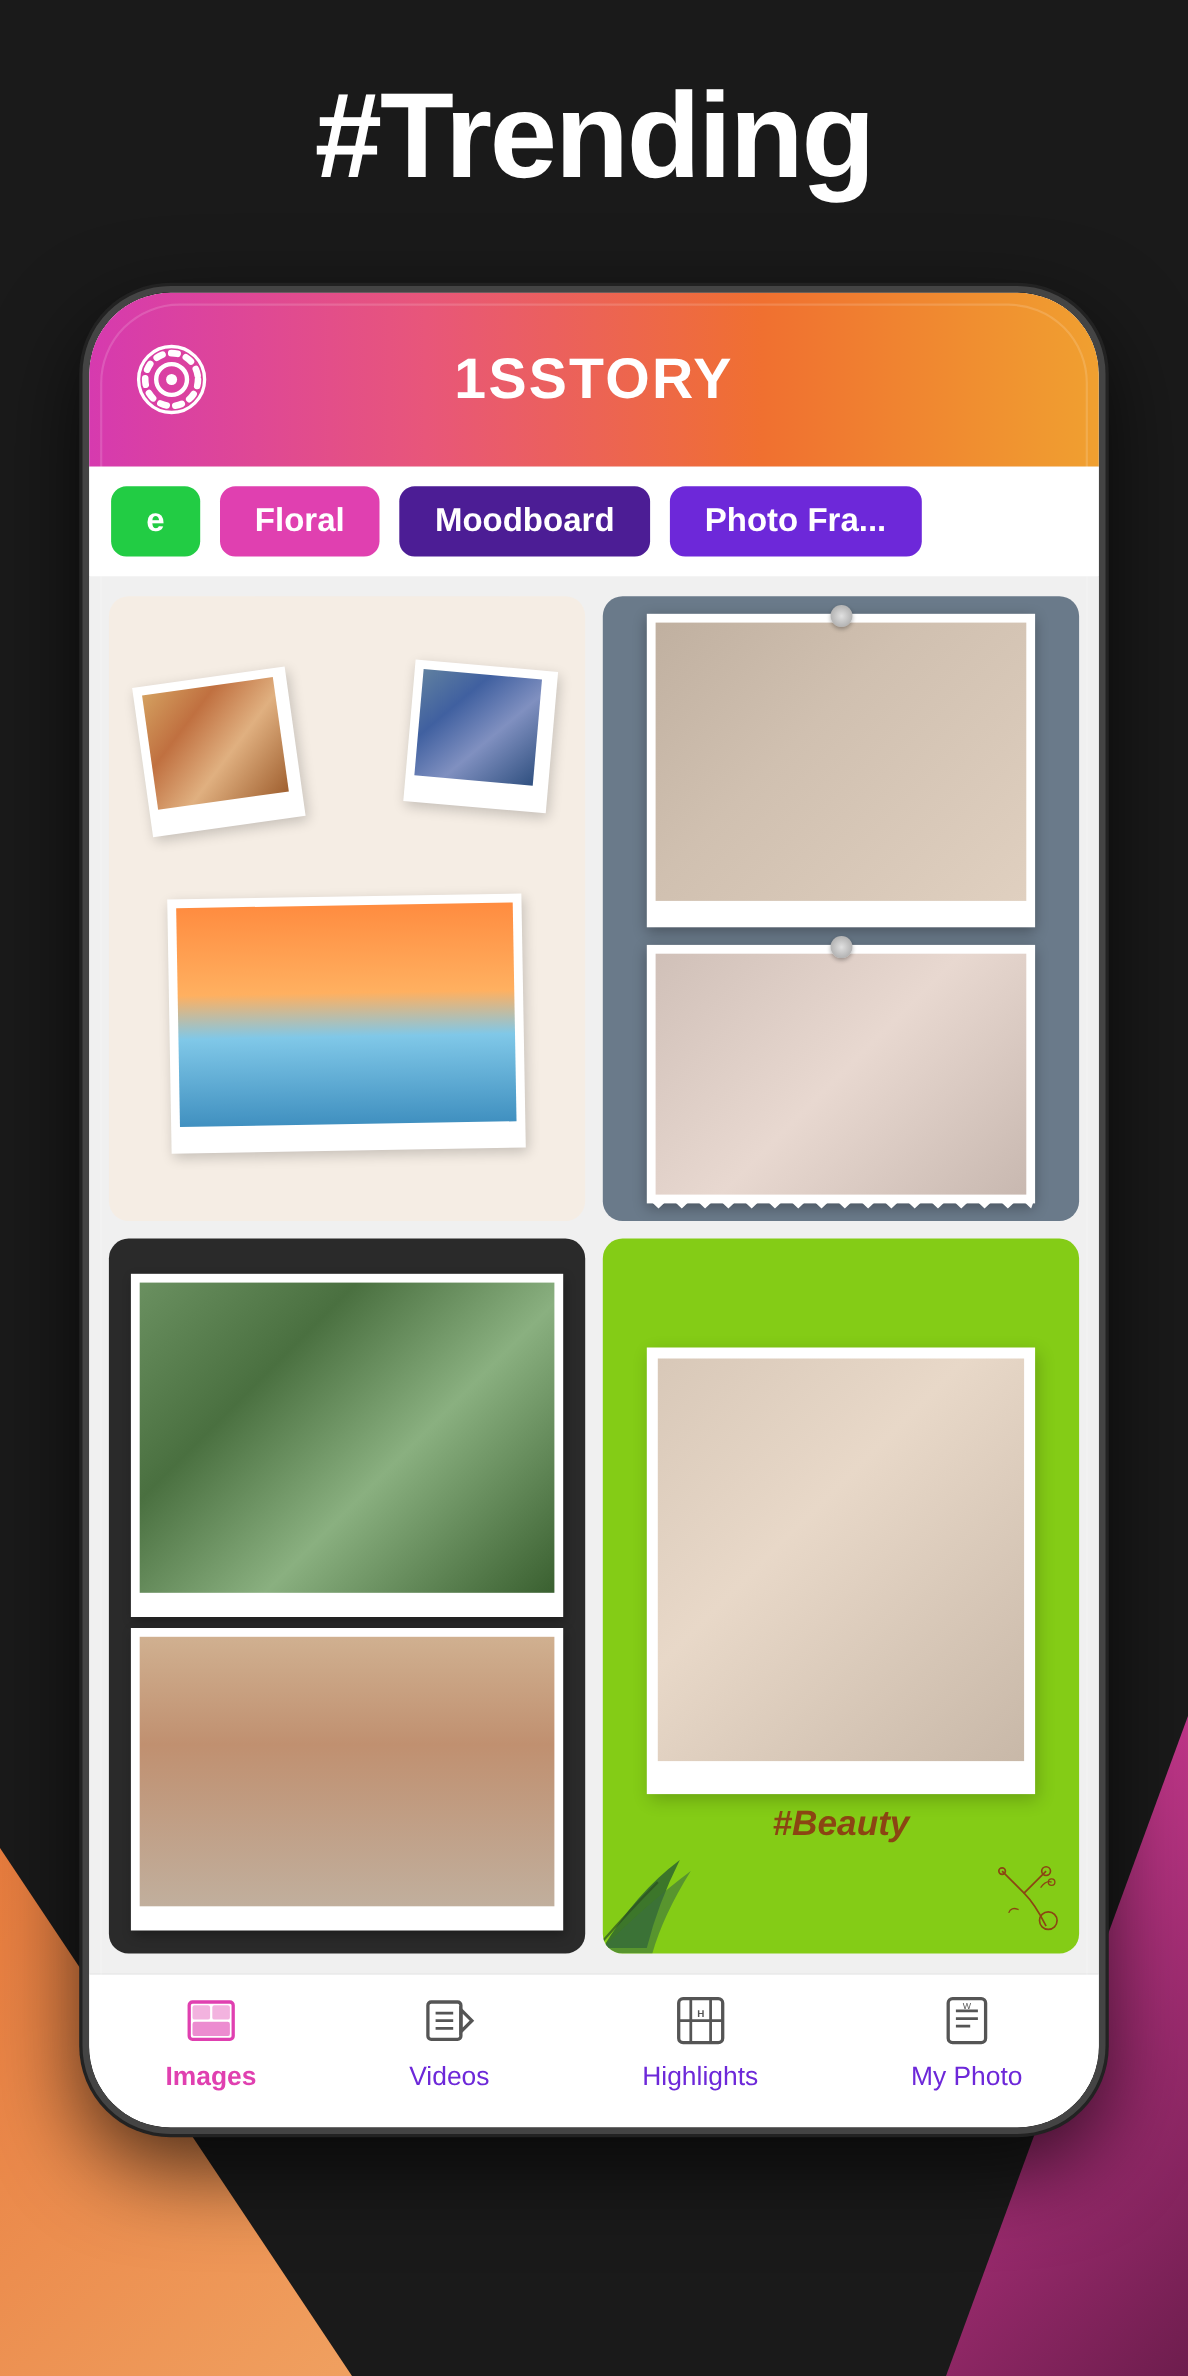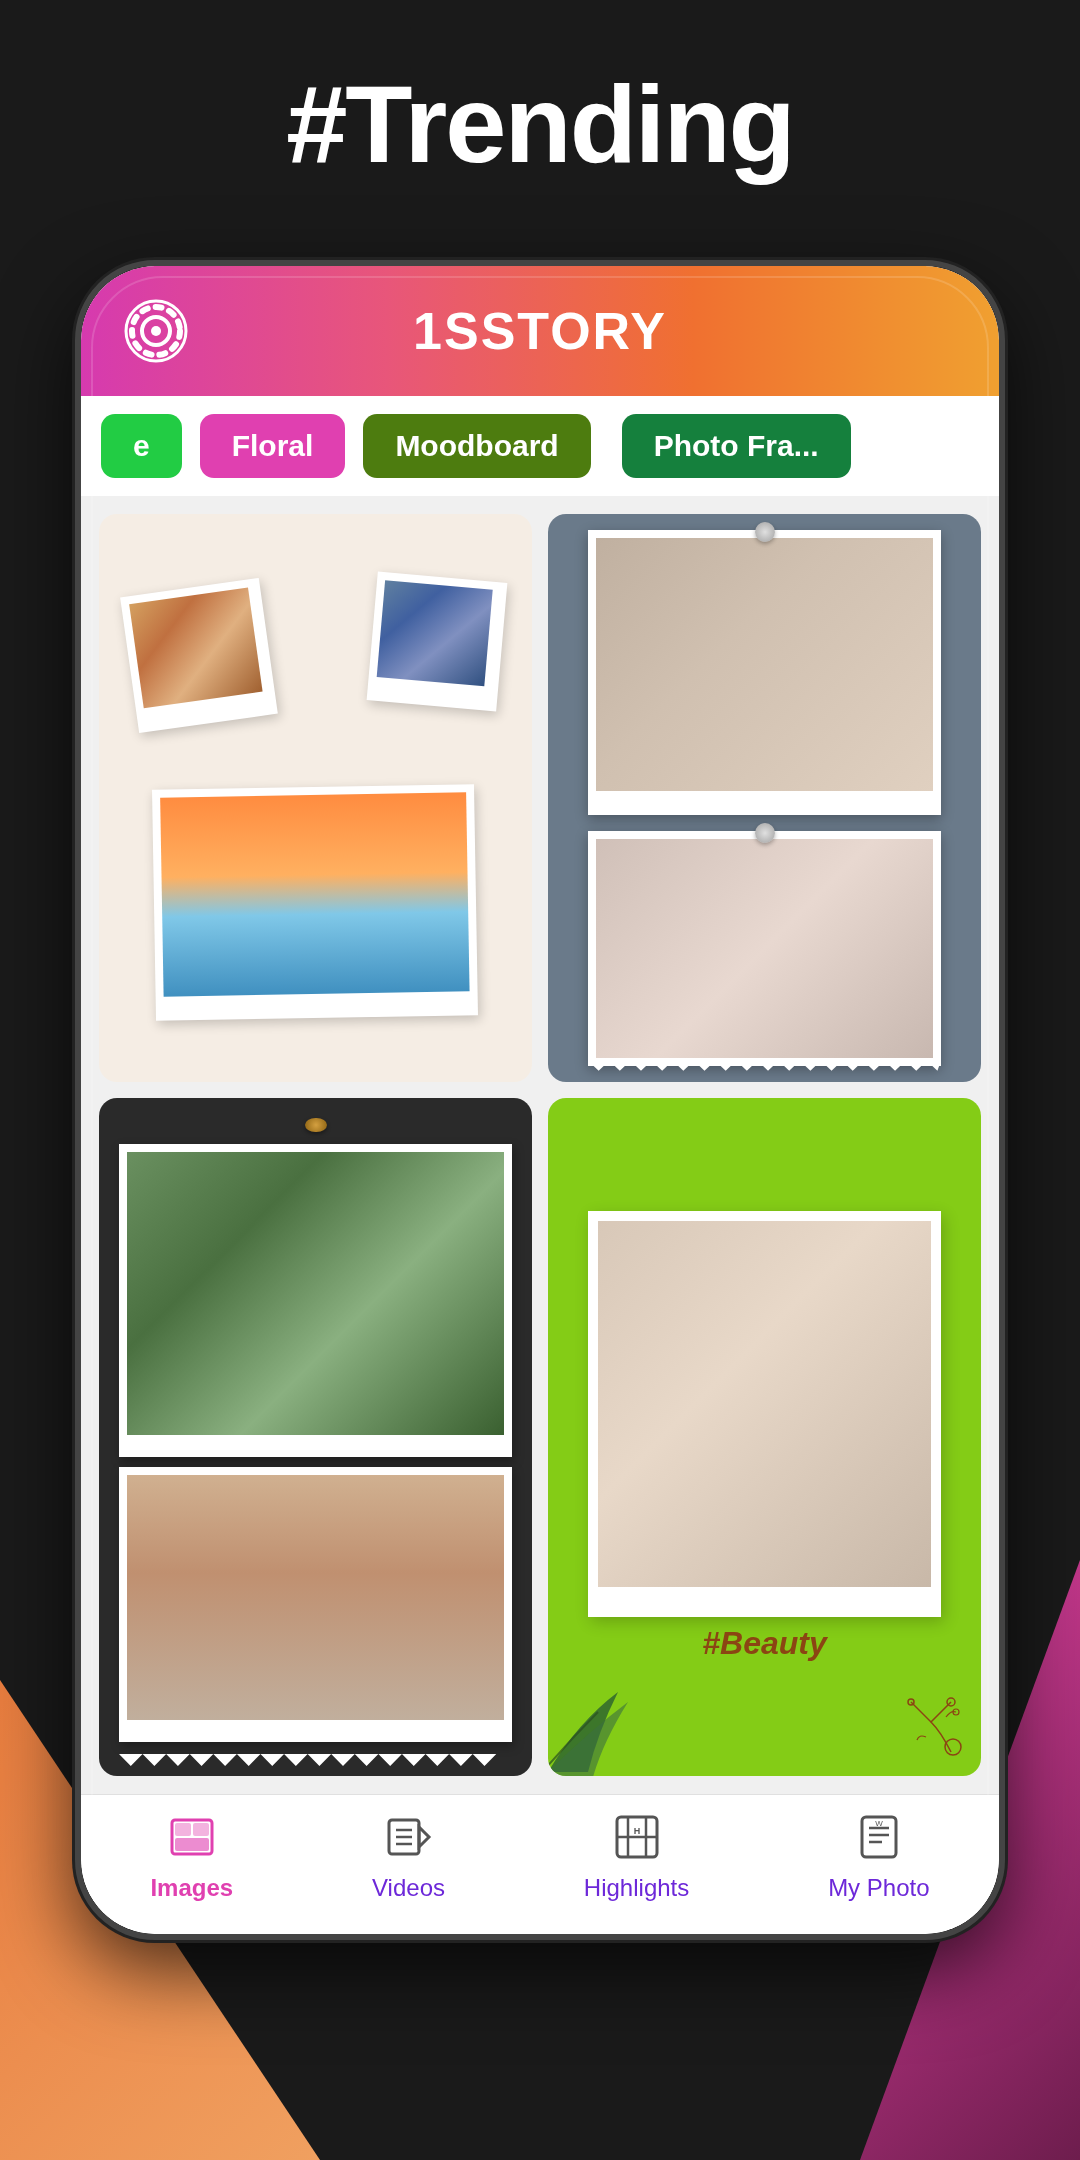--- a/index.html
+++ b/index.html
@@ -105,21 +105,21 @@
       bottom: 0;
       background: #f5f5f5;
       border-radius: 74px;
       overflow: hidden;
       display: flex;
       flex-direction: column;
     }
 
     
     .app-header {
-      height: 130px;
+      height: 158px;
       background: linear-gradient(to right, #d63aaf, #e8567a, #f07030, #f0a030);
       display: flex;
       align-items: center;
       justify-content: center;
       position: relative;
       flex-shrink: 0;
       border-radius: 74px 74px 0 0;
     }
     .app-header-logo {
       position: absolute;
@@ -153,22 +153,22 @@
       align-items: center;
       justify-content: center;
       font-size: 30px;
       font-weight: 600;
       color: white;
       white-space: nowrap;
       cursor: pointer;
     }
     .tab-green { background: #22cc44; min-width: 60px; }
     .tab-pink { background: #e040b0; }
-    .tab-blue { background: #4d7c0f; }
-    .tab-gray { background: #15803d; margin-left: 13px; }
+    .tab-blue { background: #4c1d95; }
+    .tab-gray { background: #6d28d9; }
 
     
     .content-area {
       flex: 1;
       background: #f0f0f0;
       padding: 18px;
       display: grid;
       grid-template-columns: 1fr 1fr;
       grid-template-rows: auto auto;
       gap: 16px;

